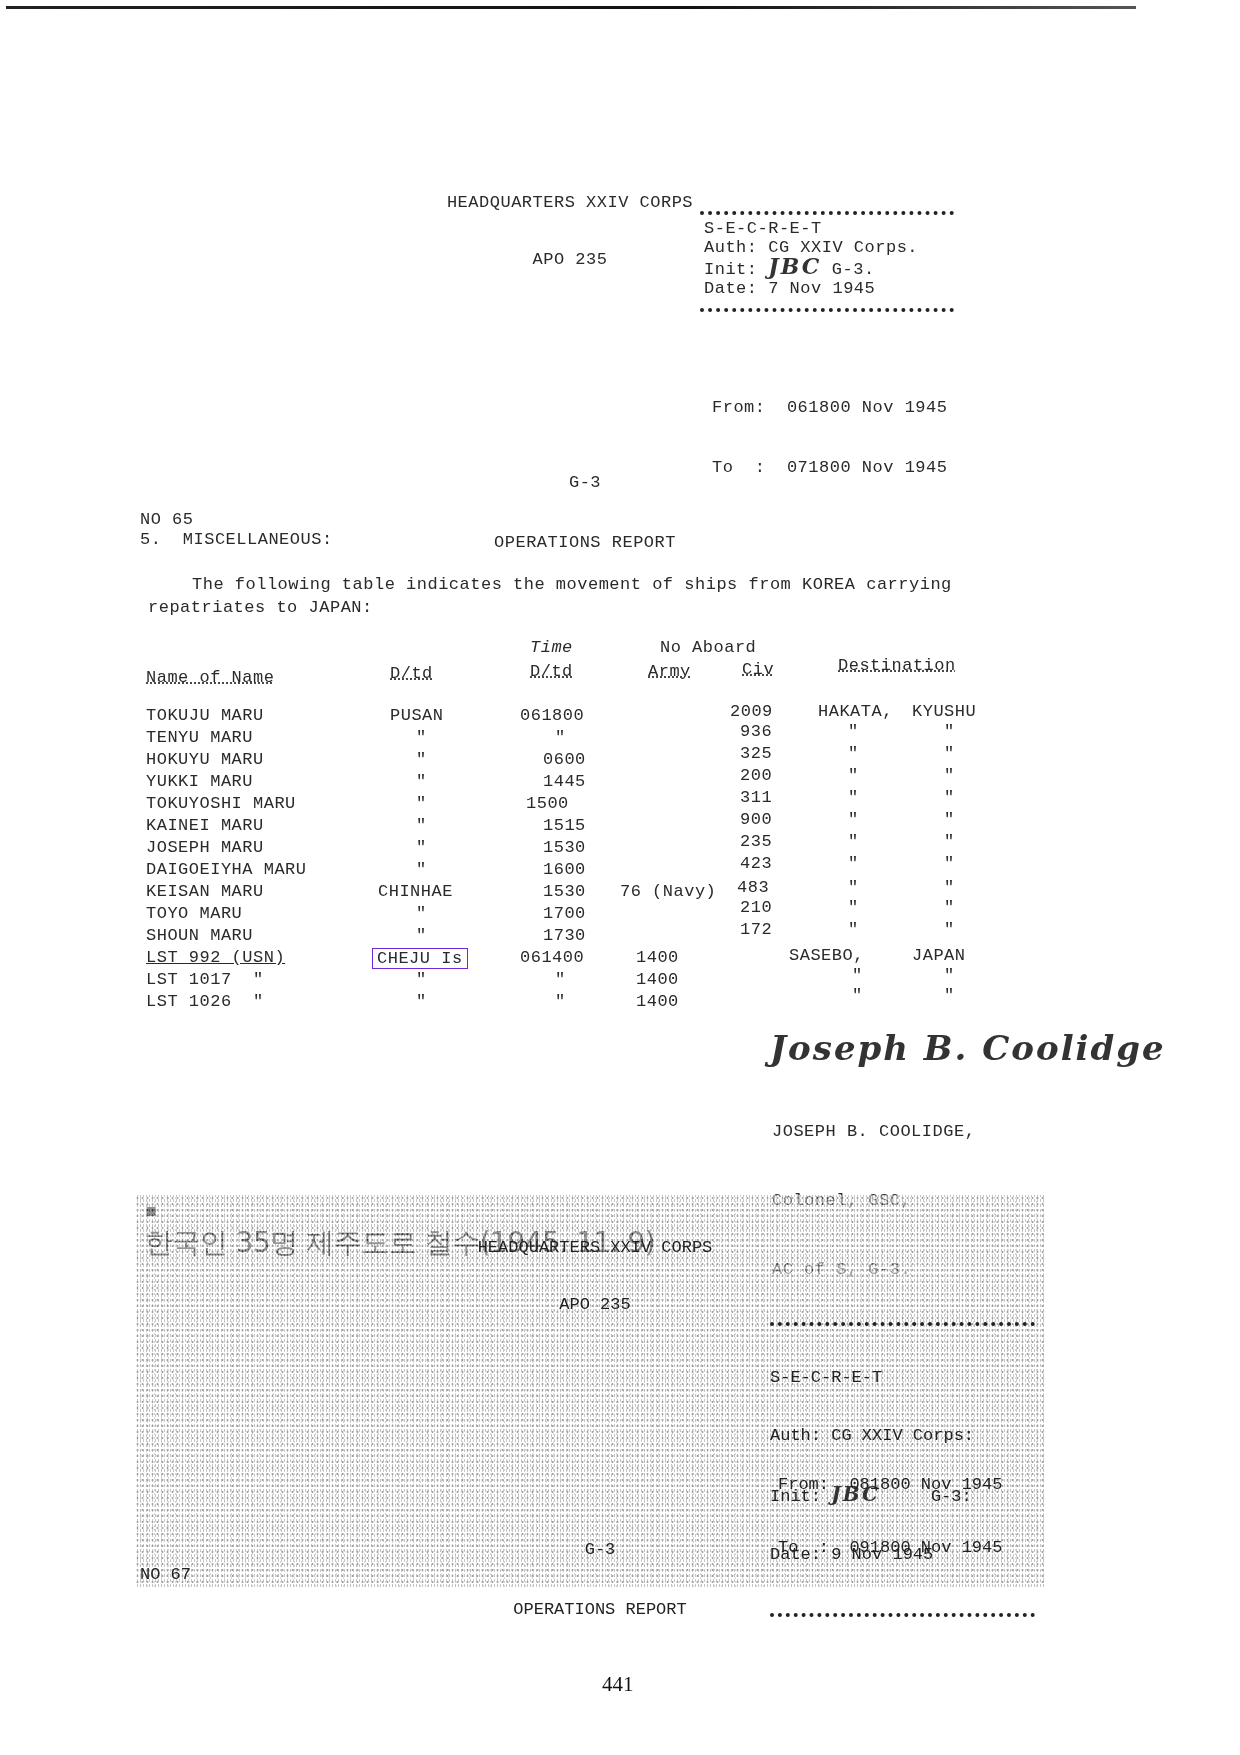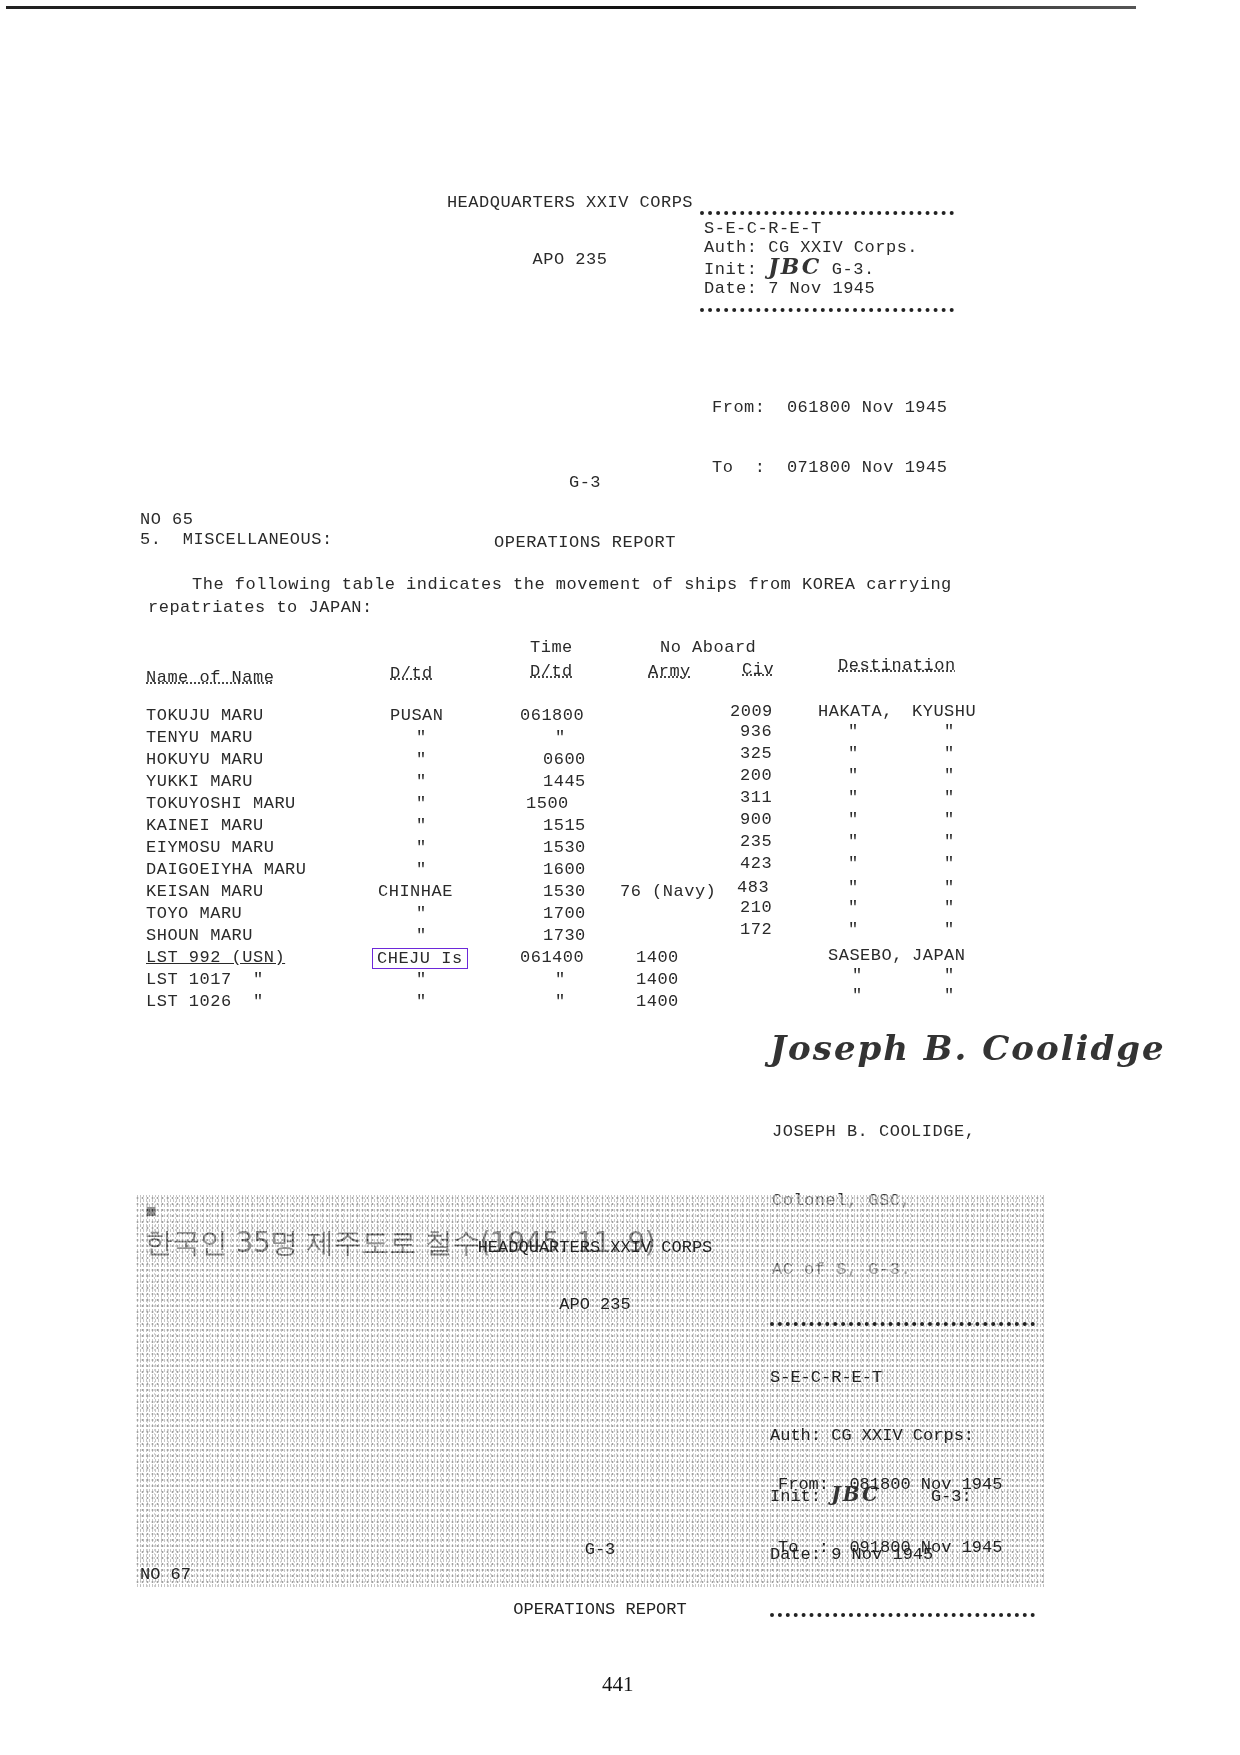--- a/index.html
+++ b/index.html
@@ -58,21 +58,21 @@
   <div>OPERATIONS REPORT</div>
 </div>
 
 <div class="abs tw" style="left:140px; top:510px;">NO 65</div>
 <div class="abs tw" style="left:140px; top:530px;">5.  MISCELLANEOUS:</div>
 
 <div class="abs tw" style="left:192px; top:575px;">The following table indicates the movement of ships from KOREA carrying</div>
 <div class="abs tw" style="left:148px; top:598px;">repatriates to JAPAN:</div>
 
 <div class="tbl-hdr tw">
-  <span class="abs" style="left:530px; top:638px;">Time</span>
+  <span class="abs" style="left:530px; top:638px;font-style:italic;">Time</span>
   <span class="abs" style="left:660px; top:638px;">No Aboard</span>
   <u class="abs" style="left:146px; top:668px;">Name of Name</u>
   <u class="abs" style="left:390px; top:664px;">D/td</u>
   <u class="abs" style="left:530px; top:662px;">D/td</u>
   <u class="abs" style="left:648px; top:662px;">Army</u>
   <u class="abs" style="left:742px; top:660px;">Civ</u>
   <u class="abs" style="left:838px; top:656px;">Destination</u>
 </div>
 
 <div class="tw">
@@ -124,21 +124,21 @@
   <div class="row" style="top:816px;">
     <span style="left:146px;">KAINEI MARU</span>
     <span style="left:416px;">"</span>
     <span style="left:543px;">1515</span>
     <span style="left:650px;"></span>
     <span style="left:740px; top:-6px;">900</span>
     <span style="left:848px; top:-6px;">"</span>
     <span style="left:944px; top:-6px;">"</span>
   </div>
   <div class="row" style="top:838px;">
-    <span style="left:146px;">EIYMOSU MARU</span>
+    <span style="left:146px;">JOSEPH MARU</span>
     <span style="left:416px;">"</span>
     <span style="left:543px;">1530</span>
     <span style="left:650px;"></span>
     <span style="left:740px; top:-6px;">235</span>
     <span style="left:848px; top:-6px;">"</span>
     <span style="left:944px; top:-6px;">"</span>
   </div>
   <div class="row" style="top:860px;">
     <span style="left:146px;">DAIGOEIYHA MARU</span>
     <span style="left:416px;">"</span>
@@ -174,21 +174,21 @@
     <span style="left:740px; top:-6px;">172</span>
     <span style="left:848px; top:-6px;">"</span>
     <span style="left:944px; top:-6px;">"</span>
   </div>
   <div class="row" style="top:948px;">
     <span style="left:146px; text-decoration:underline;">LST 992 (USN)</span>
     <span style="left:372px; border:1px solid #6d28d9; padding:0 4px;">CHEJU Is</span>
     <span style="left:520px;">061400</span>
     <span style="left:636px;">1400</span>
     <span style="left:740px;"></span>
-    <span style="left:828px; top:-2px;">SASEBO,</span>
+    <span style="left:789px; top:-2px;">SASEBO,</span>
     <span style="left:912px; top:-2px;">JAPAN</span>
   </div>
   <div class="row" style="top:970px;">
     <span style="left:146px;">LST 1017  "</span>
     <span style="left:416px;">"</span>
     <span style="left:555px;">"</span>
     <span style="left:636px;">1400</span>
     <span style="left:740px;"></span>
     <span style="left:852px; top:-4px;">"</span>
     <span style="left:944px; top:-4px;">"</span>

